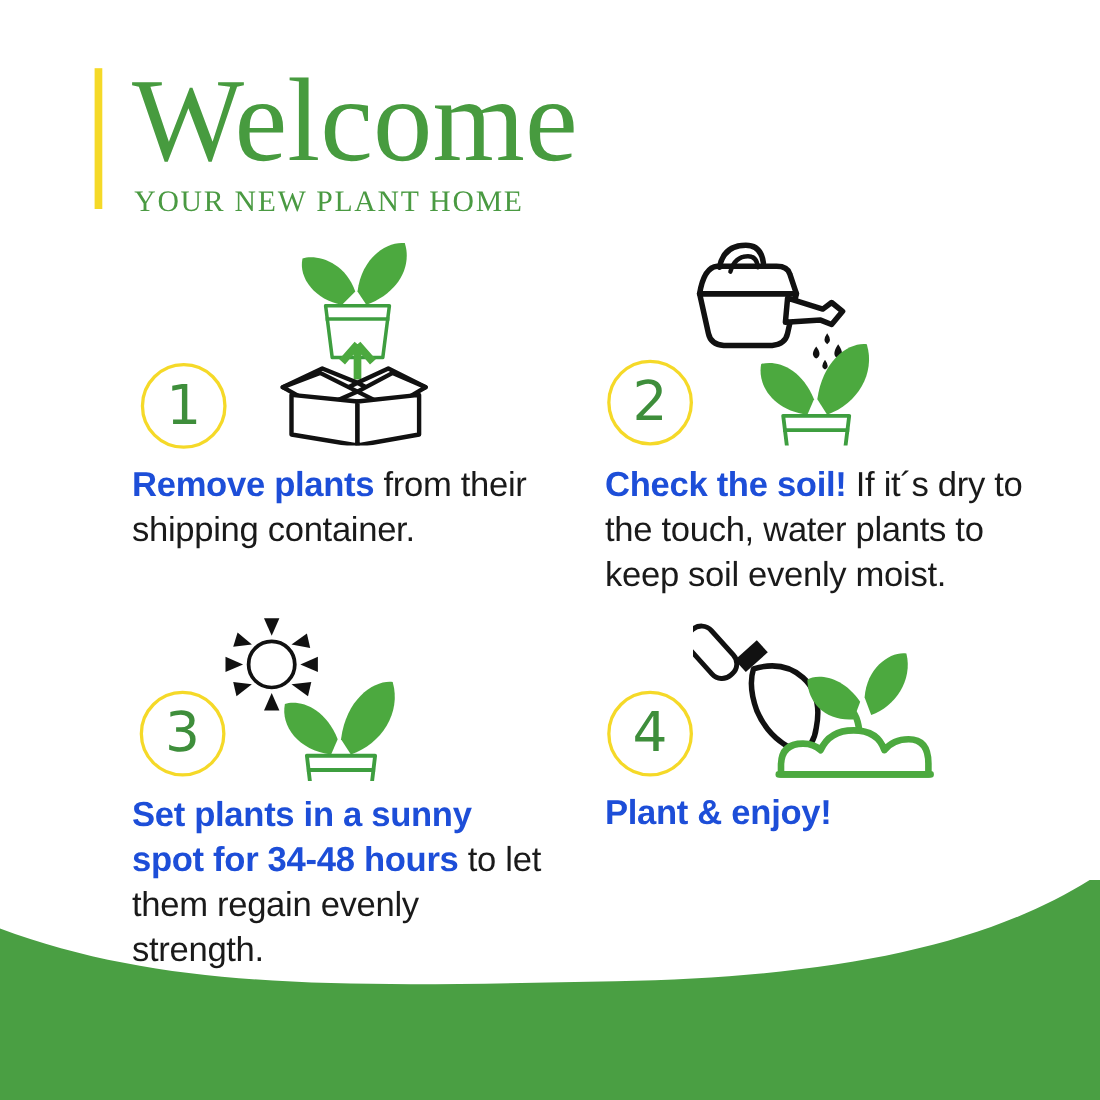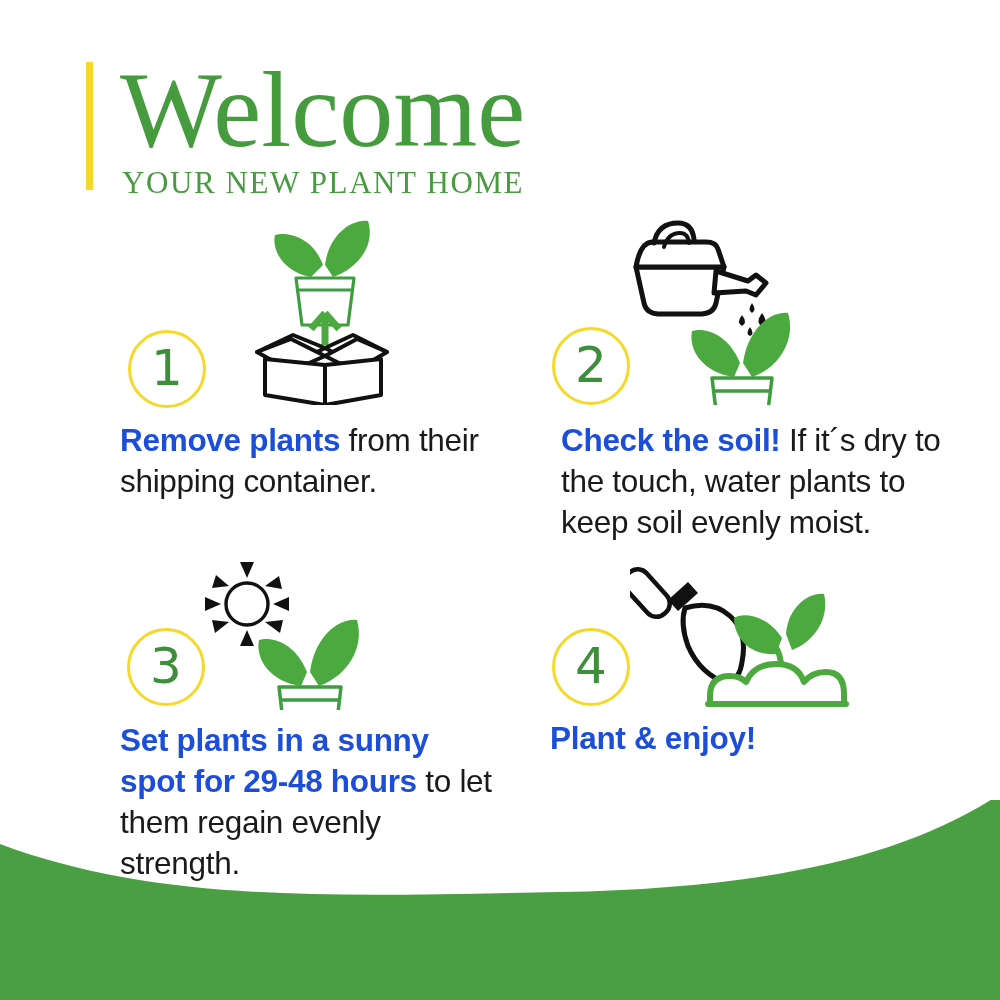--- a/index.html
+++ b/index.html
@@ -53,21 +53,21 @@
     line-height: 104px;
     color: #479B3F;
     font-weight: 400;
     letter-spacing: 0px;
     margin: 0;
     white-space: nowrap;
     text-align: center;
   }
   .subtitle {
     font-family: "Liberation Serif", "DejaVu Serif", serif;
-    font-size: 31px;
+    font-size: 27px;
     line-height: 34px;
     color: #4A9A42;
     font-weight: 400;
     letter-spacing: 1.6px;
     margin: 4px 0 0 2px;
     white-space: nowrap;
   }
 
   
   .step {
@@ -181,21 +181,21 @@
 
         <path d="M82 163 L142 163 L136 212 L88 212 Z" stroke="#3E9E3F" stroke-width="3.5" fill="#fff" stroke-linejoin="round"></path>
         <line x1="82" y1="176" x2="142" y2="176" stroke="#3E9E3F" stroke-width="3.5"></line>
       </svg>
     </div>
 
     <div class="badge" style="left:2px; top:112px;">
       <div class="badge-num">2</div>
     </div>
 
-    <div class="step-text" style="left:0px; top:205px; width:410px;margin-left:11px;"><b>Check the soil!</b><span> If it´s dry to the touch, water plants to keep soil evenly moist.</span></div>
+    <div class="step-text" style="left:0px; top:205px; width:410px;"><b>Check the soil!</b><span> If it´s dry to the touch, water plants to keep soil evenly moist.</span></div>
   </div>
 
   <div class="step" style="left:120px; top:560px; width:400px; height:330px;">
 
     <div class="step-icon" style="left:75px; top:0px;">
       <svg width="195" height="150" viewBox="0 0 195 150" fill="none">
 
         <circle cx="52" cy="44" r="21" stroke="#111" stroke-width="3.4" fill="#fff"></circle>
 
         <g fill="#111">
@@ -214,21 +214,21 @@
 
         <path d="M84 127 L146 127 L140 178 L90 178 Z" stroke="#3E9E3F" stroke-width="3.5" fill="#fff" stroke-linejoin="round"></path>
         <line x1="84" y1="140" x2="146" y2="140" stroke="#3E9E3F" stroke-width="3.5"></line>
       </svg>
     </div>
 
     <div class="badge" style="left:7px; top:68px;">
       <div class="badge-num">3</div>
     </div>
 
-    <div class="step-text" style="left:0px; top:160px; width:375px;"><b>Set plants in a sunny spot for 29-48 hours</b><span> to let them regain evenly strength.</span></div>
+    <div class="step-text" style="left:0px; top:160px; width:375px;"><b>Set plants in a sunny spot for 34-48 hours</b><span> to let them regain evenly strength.</span></div>
   </div>
 
   <div class="step" style="left:550px; top:560px; width:410px; height:250px;">
 
     <div class="step-icon" style="left:80px; top:0px;">
       <svg width="230" height="160" viewBox="0 0 230 160" fill="none">
 
         <rect x="4" y="6" width="26" height="54" rx="12" transform="rotate(-42 17 33)" stroke="#111" stroke-width="4.5" fill="#fff"></rect>
 
         <path d="M38 40 L58 22 L68 33 L48 51 Z" fill="#111"></path>

